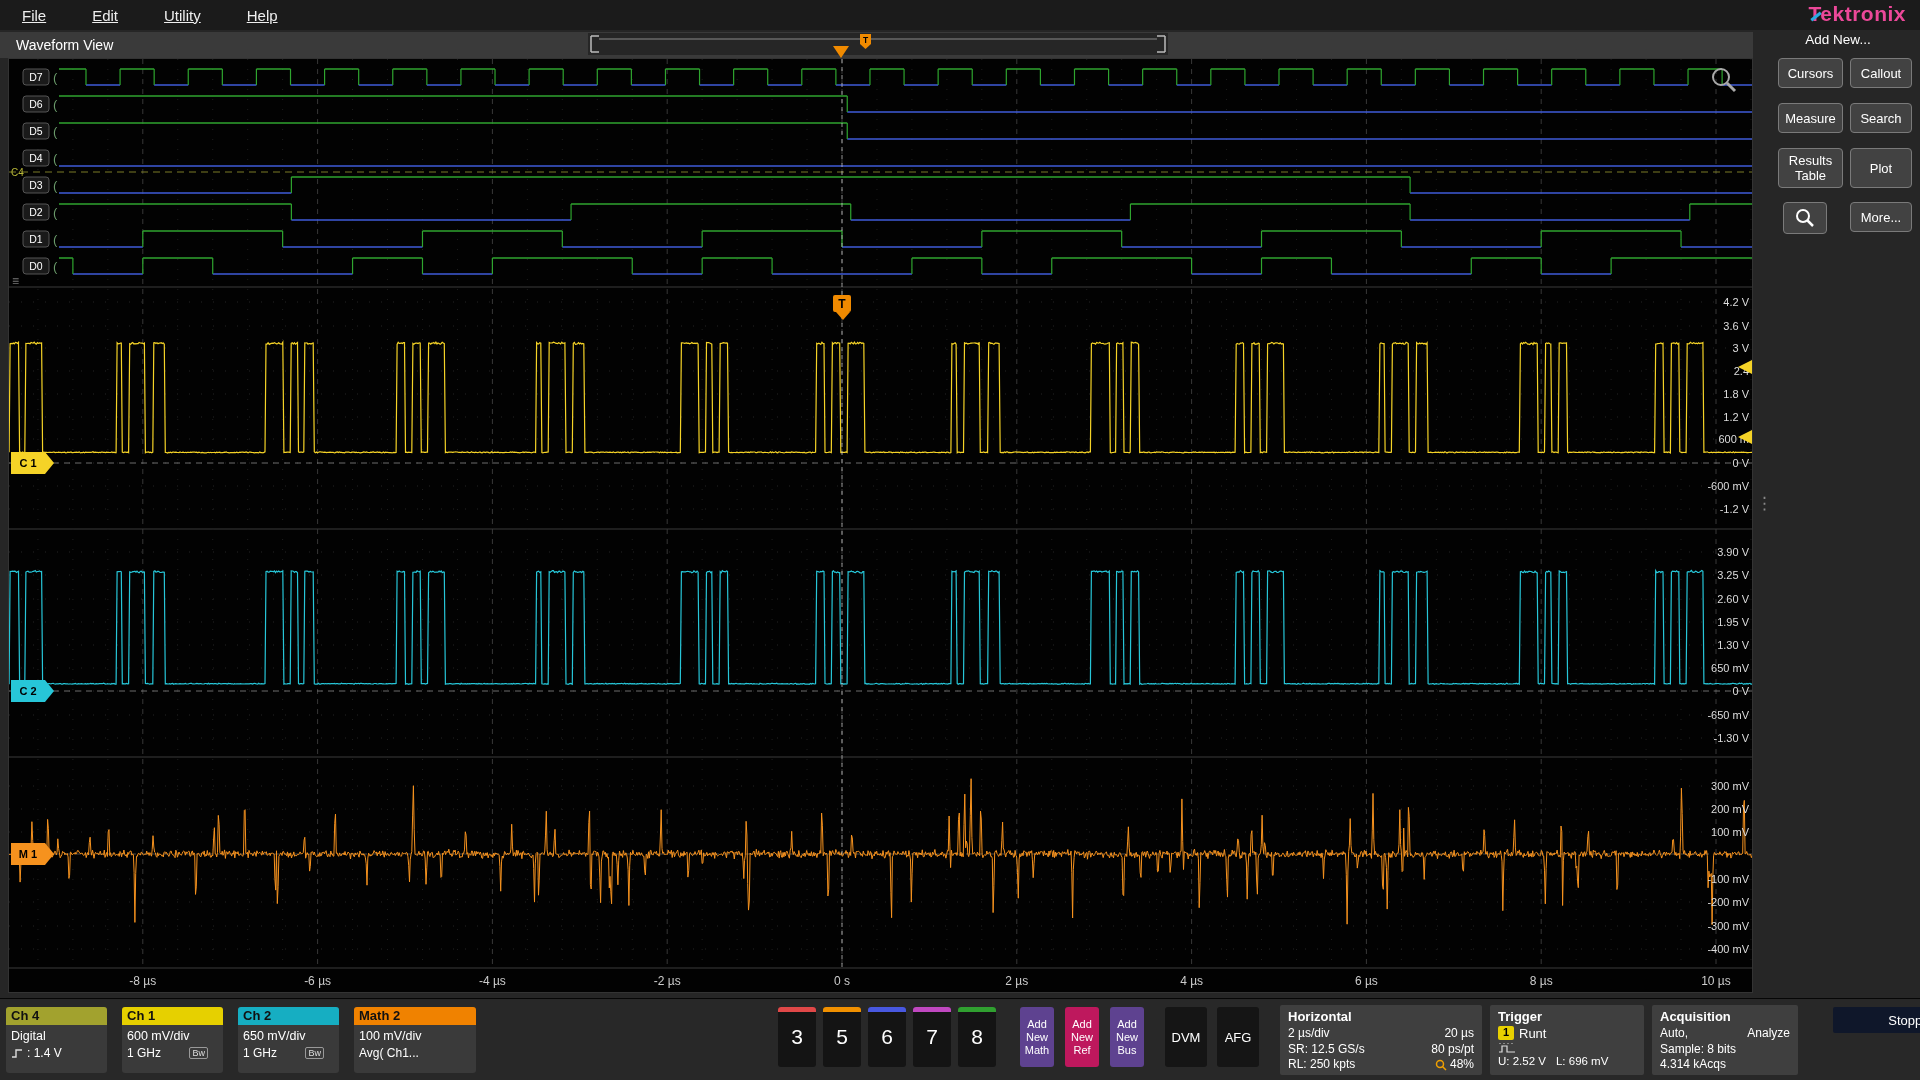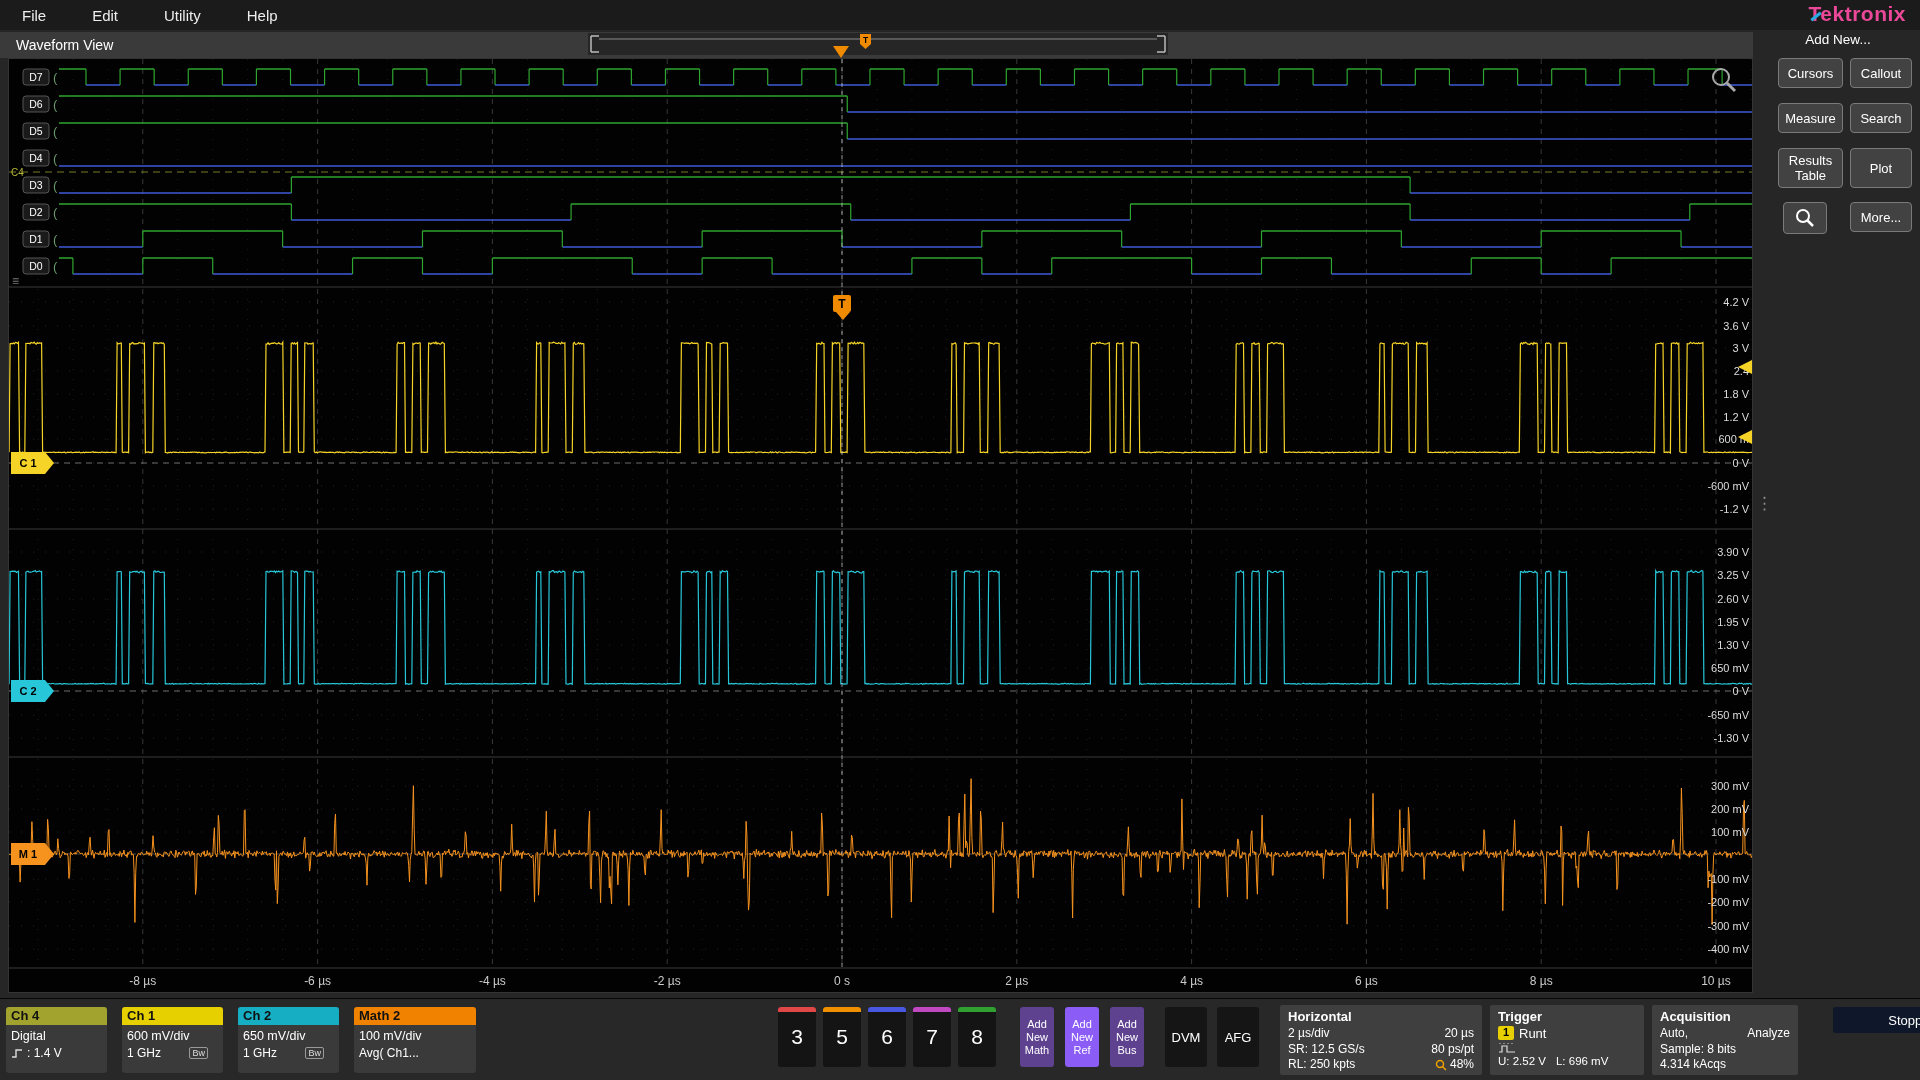--- a/index.html
+++ b/index.html
@@ -1,19 +1,19 @@
 <!DOCTYPE html>
 <html><head>
 <meta charset="utf-8">
 <style>
   html,body{margin:0;padding:0;width:1920px;height:1080px;background:#262626;overflow:hidden;
     font-family:"Liberation Sans",sans-serif;-webkit-font-smoothing:antialiased;}
   
   .menubar{position:absolute;left:0;top:0;width:1920px;height:30px;background:#1b1b1b;
-    display:flex;align-items:center;gap:46px;padding-left:22px;box-sizing:border-box;color:#eee;font-size:15px;}
+    display:flex;align-items:center;gap:46px;padding-left:22px;box-sizing:border-box;color:#eee;font-size:15px;text-decoration:underline;}
   .menubar span{cursor:default;}
   .logo{position:absolute;right:14px;top:2px;color:#ec4899;font-size:21px;font-weight:bold;letter-spacing:.5px;}
   .logo-slash{position:absolute;left:1px;top:13px;width:12px;height:3px;background:#29aae1;transform:rotate(-38deg);}
   
   .topstrip{position:absolute;left:0;top:32px;width:1753px;height:26px;background:#3a3a3a;color:#fff;
     font-size:14px;line-height:26px;padding-left:16px;box-sizing:border-box;}
   .minimap{position:absolute;left:588px;top:33px;width:580px;height:22px;background:#262626;}
   .trig-top-tri{position:absolute;left:833px;top:46px;width:0;height:0;
     border-left:8px solid transparent;border-right:8px solid transparent;border-top:12px solid #f08a00;}
   
@@ -542,21 +542,21 @@
   <div class="numbtn" style="left:913px;">
     <div class="numstrip" style="background-color: rgb(192, 72, 192);"></div>
     <span>7</span>
     </div>
   <div class="numbtn" style="left:958px;">
     <div class="numstrip" style="background-color: rgb(48, 160, 48);"></div>
     <span>8</span>
     </div>
 
   <div class="addbtn" style="left: 1020px; background-color: rgb(94, 66, 144);">Add New Math</div>
-  <div class="addbtn" style="left: 1065px; background-color: #8b5cf6;">Add New Ref</div>
+  <div class="addbtn" style="left: 1065px; background-color: #be185d;">Add New Ref</div>
   <div class="addbtn" style="left: 1110px; background-color: rgb(94, 66, 144);">Add New Bus</div>
 
   <div class="gbtn" style="left:1165px;">DVM</div>
   <div class="gbtn" style="left:1217px;">AFG</div>
 
   <div class="panel" style="left:1280px;width:202px;">
     <div class="ptitle">Horizontal</div>
     <div class="prow">
       <span>2 µs/div</span>
       <span>20 µs</span>

